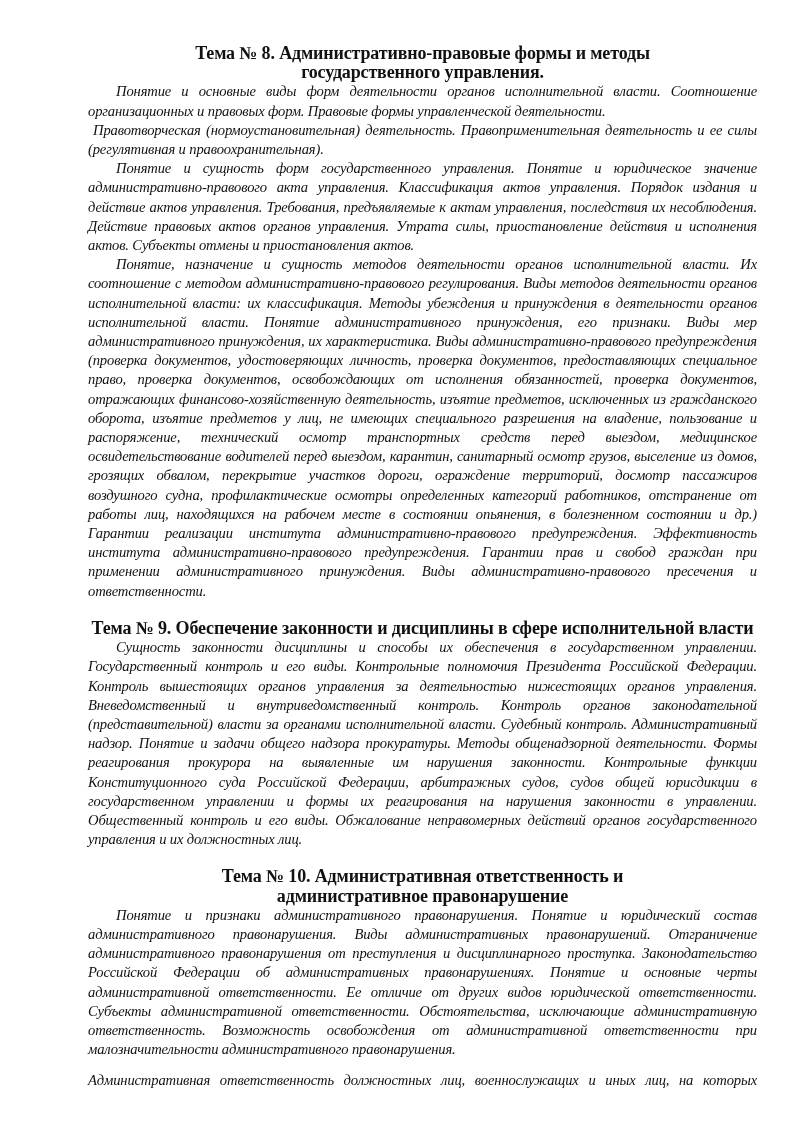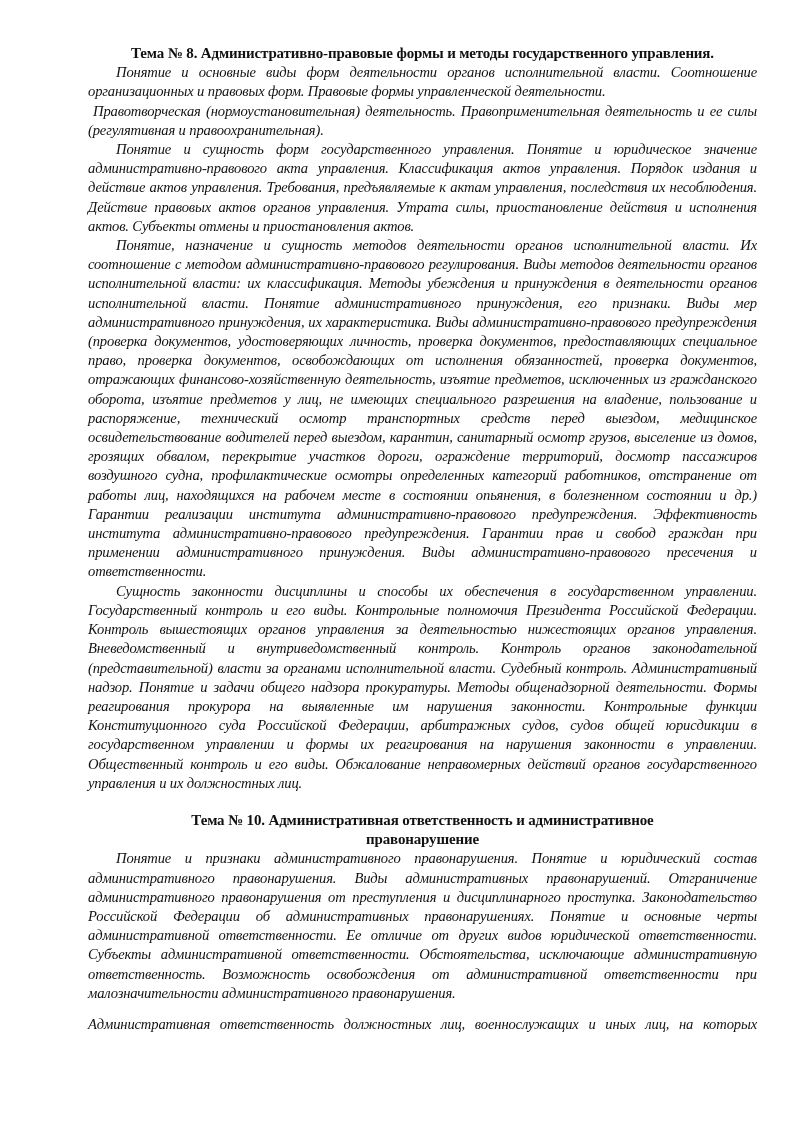--- a/index.html
+++ b/index.html
@@ -22,21 +22,21 @@
       width: 669px;
       font-size: 14.6px;
       line-height: 19.2px;
       letter-spacing: -0.15px;
     }
     .topic-title {
       font-weight: bold;
       text-align: center;
       margin: 0;
       padding: 0 30px;
-      font-size: 15px;
+      font-size: 18px;
       line-height: 19.2px;
     }
     .topic-title.t8 { padding: 0 40px; }
     .topic-title.t9 { padding: 0; margin-top: 18px; }
     .topic-title.t10 { padding: 0 60px; margin-top: 18px; }
     p.para {
       margin: 0;
       text-align: justify;
       text-indent: 28px;
       hyphens: none;
@@ -52,20 +52,21 @@
 
   <section class="topic-block">
     <h2 class="topic-title t8">Тема № 8. Административно-правовые формы и методы государственного управления.</h2>
     <p class="para">Понятие и основные виды форм деятельности органов исполнительной власти. Соотношение организационных и правовых форм. Правовые формы управленческой деятельности.</p>
     <p class="para small-indent">Правотворческая (нормоустановительная) деятельность. Правоприменительная деятельность и ее силы (регулятивная и правоохранительная).</p>
     <p class="para">Понятие и сущность форм государственного управления. Понятие и юридическое значение административно-правового акта управления. Классификация актов управления. Порядок издания и действие актов управления. Требования, предъявляемые к актам управления, последствия их несоблюдения. Действие правовых актов органов управления. Утрата силы, приостановление действия и исполнения актов. Субъекты отмены и приостановления актов.</p>
     <p class="para">Понятие, назначение и сущность методов деятельности органов исполнительной власти. Их соотношение с методом административно-правового регулирования. Виды методов деятельности органов исполнительной власти: их классификация. Методы убеждения и принуждения в деятельности органов исполнительной власти. Понятие административного принуждения, его признаки. Виды мер административного принуждения, их характеристика. Виды административно-правового предупреждения (проверка документов, удостоверяющих личность, проверка документов, предоставляющих специальное право, проверка документов, освобождающих от исполнения обязанностей, проверка документов, отражающих финансово-хозяйственную деятельность, изъятие предметов, исключенных из гражданского оборота, изъятие предметов у лиц, не имеющих специального разрешения на владение, пользование и распоряжение, технический осмотр транспортных средств перед выездом, медицинское освидетельствование водителей перед выездом, карантин, санитарный осмотр грузов, выселение из домов, грозящих обвалом, перекрытие участков дороги, ограждение территорий, досмотр пассажиров воздушного судна, профилактические осмотры определенных категорий работников, отстранение от работы лиц, находящихся на рабочем месте в состоянии опьянения, в болезненном состоянии и др.) Гарантии реализации института административно-правового предупреждения. Эффективность института административно-правового предупреждения. Гарантии прав и свобод граждан при применении административного принуждения. Виды административно-правового пресечения и ответственности.</p>
   </section>
 
   <section class="topic-block">
+    <h2 class="topic-title t9">Тема № 9. Обеспечение законности и дисциплины в сфере исполнительной власти</h2>
     <p class="para">Сущность законности дисциплины и способы их обеспечения в государственном управлении. Государственный контроль и его виды. Контрольные полномочия Президента Российской Федерации. Контроль вышестоящих органов управления за деятельностью нижестоящих органов управления. Вневедомственный и внутриведомственный контроль. Контроль органов законодательной (представительной) власти за органами исполнительной власти. Судебный контроль. Административный надзор. Понятие и задачи общего надзора прокуратуры. Методы общенадзорной деятельности. Формы реагирования прокурора на выявленные им нарушения законности. Контрольные функции Конституционного суда Российской Федерации, арбитражных судов, судов общей юрисдикции в государственном управлении и формы их реагирования на нарушения законности в управлении. Общественный контроль и его виды. Обжалование неправомерных действий органов государственного управления и их должностных лиц.</p>
   </section>
 
   <section class="topic-block">
     <h2 class="topic-title t10">Тема № 10. Административная ответственность и административное правонарушение</h2>
     <p class="para">Понятие и признаки административного правонарушения. Понятие и юридический состав административного правонарушения. Виды административных правонарушений. Отграничение административного правонарушения от преступления и дисциплинарного проступка. Законодательство Российской Федерации об административных правонарушениях. Понятие и основные черты административной ответственности. Ее отличие от других видов юридической ответственности. Субъекты административной ответственности. Обстоятельства, исключающие административную ответственность. Возможность освобождения от административной ответственности при малозначительности административного правонарушения.</p>
     <p class="para" style="text-indent:0;text-align:justify;text-align-last:justify;margin-top:12px;">Административная ответственность должностных лиц, военнослужащих и иных лиц, на которых</p>
   </section>
 
 </div>

